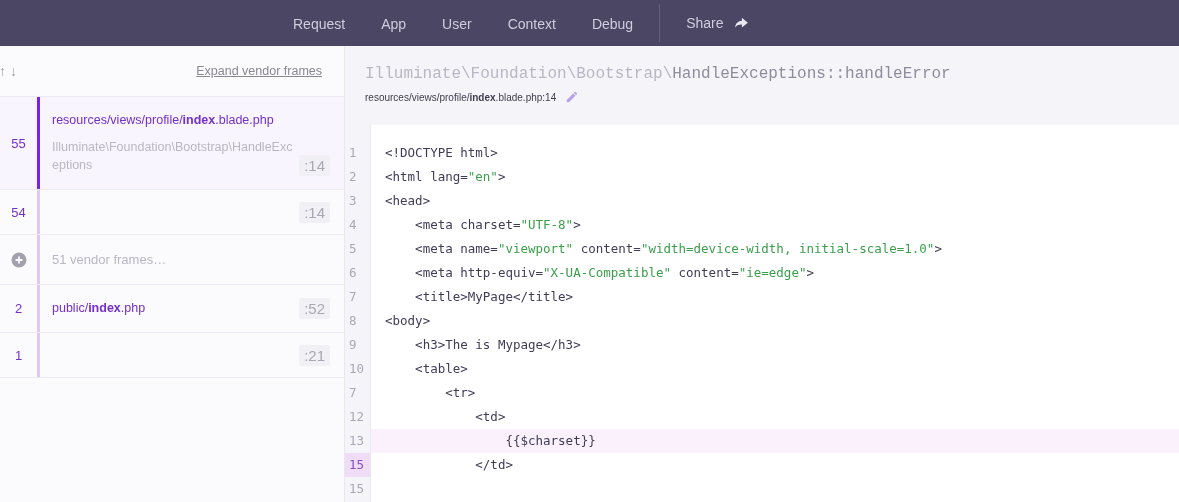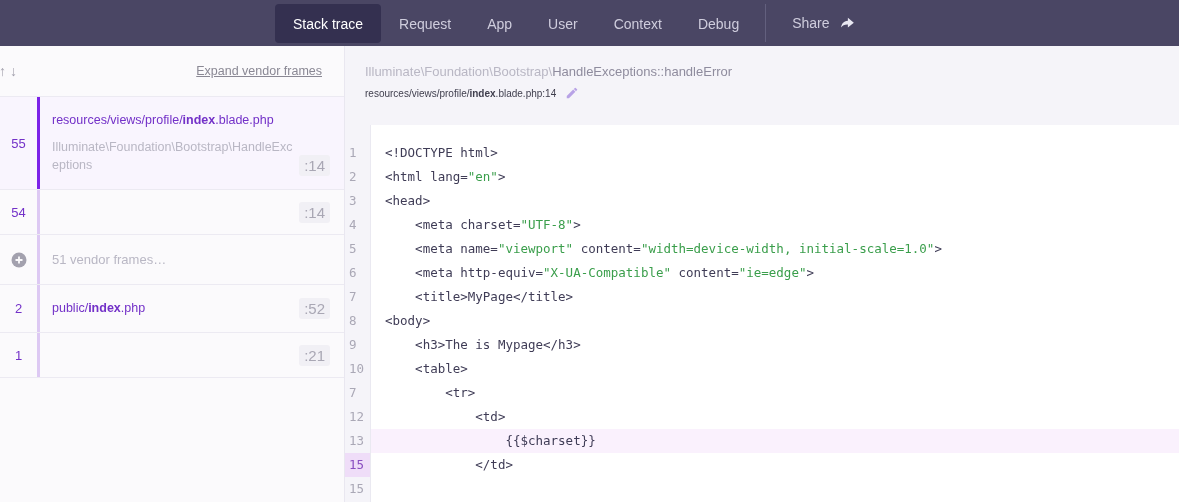--- a/index.html
+++ b/index.html
@@ -51,21 +51,21 @@
     word-break:break-all; padding-right:6px; }
   .badge { background:var(--badge_bg,#f1f0f5); color:var(--badge_text,#a9a7b4);
     font-size:15px; padding:2px 5px; border-radius:3px; flex-shrink:0; }
   .frame.selected .badge { align-self:flex-end; margin-bottom:3px; }
   .vlabel { font-size:13px; color:var(--muted,#b9b7c4); }
   .plus-icon { display:block; }
   .sb-fill { flex:1; }
 
   
   .main-header { padding:17px 20px 0 20px; height:79px; flex-shrink:0; }
-  .exc-class { font-size:13px; line-height:1.4; }
+  .exc-class { font-size:16px; line-height:1.4;font-family:Liberation Mono, monospace; }
   .exc-class .pre { color:var(--muted,#bab8c7); }
   .exc-class .name { color:var(--muted2,#8f8c9e); }
   .file-line { font-size:10px; color:var(--dark_text,#3f3e4d); margin-top:5px;
     display:flex; align-items:center; gap:9px; }
   .file-line b { font-weight:bold; }
   .pencil { cursor:pointer; display:flex; }
 
   
   .code-wrap { flex:1; display:flex; min-height:0; font-family:"DejaVu Sans Mono", monospace;
     font-size:12.5px; }
@@ -78,21 +78,20 @@
   .cline { height:24px; line-height:24px; white-space:pre; color:var(--code_text,#3f3c56);
     padding-left:14px; }
   .cline .str { color:var(--code_string,#3a9e4b); }
   .cline.hl { background:var(--hl_row,#faf1fd); }
 </style>
 </head>
 <body>
 
 <div class="navbar">
   <div class="tabs">
-      <div class="tab active">Stack trace</div>
       <div class="tab">Request</div>
       <div class="tab">App</div>
       <div class="tab">User</div>
       <div class="tab">Context</div>
       <div class="tab">Debug</div>
     </div>
   <div class="nav-divider"></div>
   <div class="share-btn">
     <span>Share</span>
     <span class="pencil">

